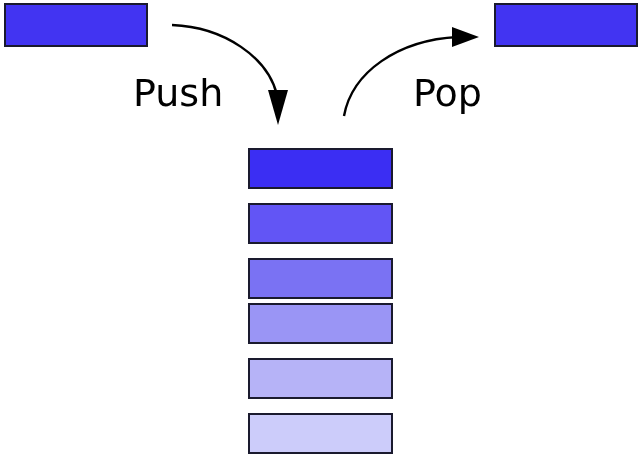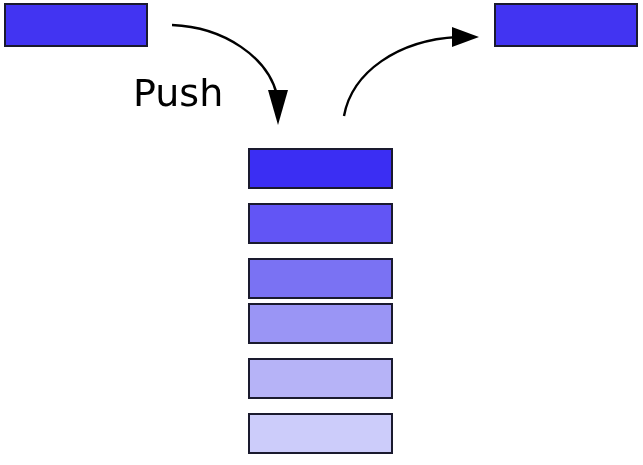--- a/index.html
+++ b/index.html
@@ -62,20 +62,21 @@
       <polygon points="268,90 288,90 278,125" fill="#000000"></polygon>
     </g>
     <g>
       <path d="M344 116 C 352 72, 398 40, 458 37" fill="none" stroke="#000000" stroke-width="2.4"></path>
       <polygon points="452,27 452,47 479,37" fill="#000000"></polygon>
     </g>
   </svg>
 
   <div class="op-label" id="push-label" style="left:133px; top:74px;">Push</div>
 
+  <div class="op-label" id="pop-label" style="left:413px; top:74px;">Pop</div>
 
   <div id="stack-container">
     <div class="stack-box" id="stack-item-0" style="top: 148px; left: 248px; width: 145px; height: 41px; background: rgb(59, 46, 243); border-color: rgb(26, 26, 46);"></div>
     <div class="stack-box" id="stack-item-1" style="top: 203px; left: 248px; width: 145px; height: 41px; background: rgb(98, 85, 245); border-color: rgb(26, 26, 46);"></div>
     <div class="stack-box" id="stack-item-2" style="top: 258px; left: 248px; width: 145px; height: 41px; background: rgb(122, 114, 243); border-color: rgb(26, 26, 46);"></div>
     <div class="stack-box" id="stack-item-3" style="top: 303px; left: 248px; width: 145px; height: 41px; background: rgb(154, 149, 245); border-color: rgb(26, 26, 46);"></div>
     <div class="stack-box" id="stack-item-4" style="top: 358px; left: 248px; width: 145px; height: 41px; background: rgb(182, 179, 247); border-color: rgb(26, 26, 46);"></div>
     <div class="stack-box" id="stack-item-5" style="top: 413px; left: 248px; width: 145px; height: 41px; background: rgb(204, 204, 250); border-color: rgb(26, 26, 46);"></div>
   </div>
 

